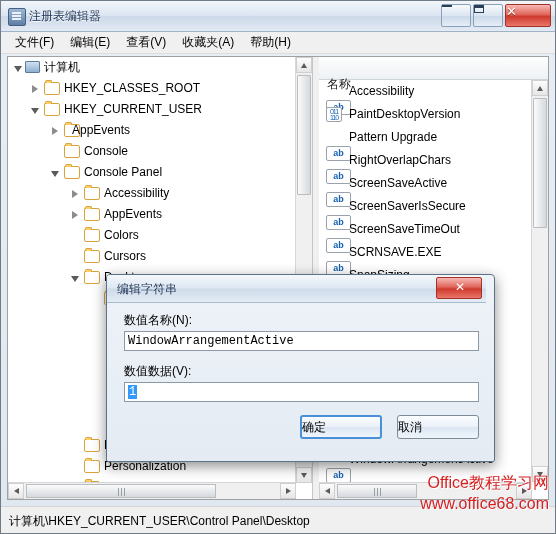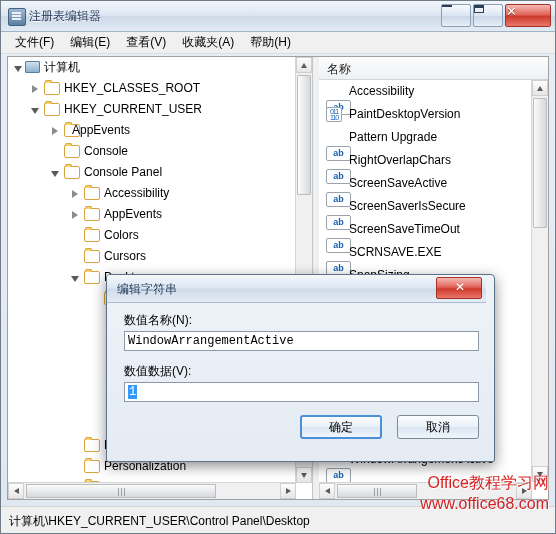--- a/index.html
+++ b/index.html
@@ -96,21 +96,21 @@
     background:linear-gradient(180deg,#cfe0f0,#8fb0cd);
     border:1px solid #5a7c9c;border-radius:1px;box-sizing:border-box;
   }
   .node .lbl{position:absolute;top:0;}
   
   .list-header{
     position:absolute;left:0;top:0;right:0;height:22px;
     background:linear-gradient(180deg,#fdfdfd,#eef1f4);
     border-bottom:1px solid #d0d5da;font-size:12px;color:#1a1a1a;
   }
-  .list-header span{position:absolute;left:8px;top:4px;font-family:Liberation Serif, serif;}
+  .list-header span{position:absolute;left:8px;top:19px;font-family:Liberation Serif, serif;}
   .list-body{position:absolute;left:0;top:23px;right:16px;bottom:17px;overflow:hidden;}
   .vrow{height:23px;line-height:23px;white-space:nowrap;position:relative;padding-left:30px;font-size:12px;}
   .ab-icon{
     position:absolute;left:7px;top:20px;width:25px;height:15px;
     background:#fff;border:1px solid #9aa3ac;border-radius:2px;box-sizing:border-box;
     font-size:9px;line-height:13px;color:#1560b5;text-align:center;font-weight:bold;
   }
   .bin-icon{
     position:absolute;left:7px;top:4px;width:16px;height:15px;
     background:#fff;border:1px solid #9aa3ac;border-radius:2px;box-sizing:border-box;
@@ -178,21 +178,21 @@
   .dlg-input{
     position:absolute;height:20px;border:1px solid #8d9aa6;background:#fff;
     box-sizing:border-box;font-family:"Liberation Mono","DejaVu Sans Mono",monospace;
     font-size:12px;padding:2px 3px;color:#000;
   }
   .dlg-input.sel{color:#000;}
   .sel-block{background:#3399ff;color:#fff;padding:0 1px;}
   .dlg-btn{
     position:absolute;width:82px;height:24px;border:1px solid #7d8b99;border-radius:3px;
     background:linear-gradient(180deg,#fbfdff 0%,#eaf1f8 48%,#dbe6f2 52%,#f0f5fb 100%);
-    font-size:12px;color:#000;text-align:center;line-height:22px;box-sizing:border-box;
+    font-size:12px;color:#000;text-align:left;line-height:22px;box-sizing:border-box;
   }
   .dlg-btn.default{border:2px solid #4a90d9;line-height:20px;}
   
   .wm-blue{
     position:absolute;left:317px;top:314px;font-size:38px;font-weight:bold;color:#2f6fd0;
     text-shadow:1px 1px 0 #fff, 2px 2px 3px rgba(0,0,0,.35);white-space:nowrap;letter-spacing:1px;
   }
   .wm-sub{
     position:absolute;left:323px;top:357px;font-size:13px;color:#1d4f9e;font-weight:bold;
     text-shadow:1px 1px 0 #fff;letter-spacing:.5px;

